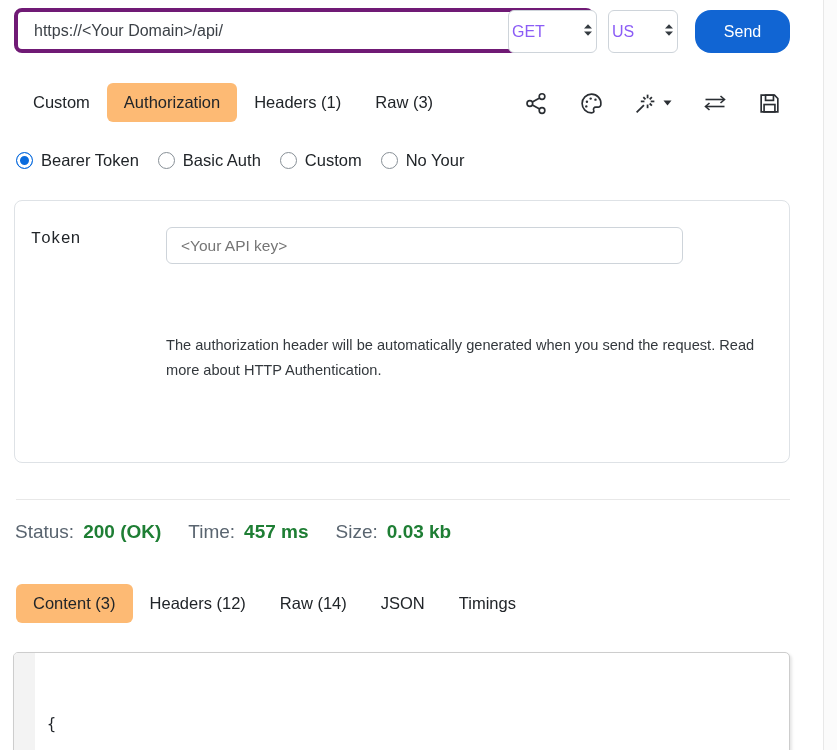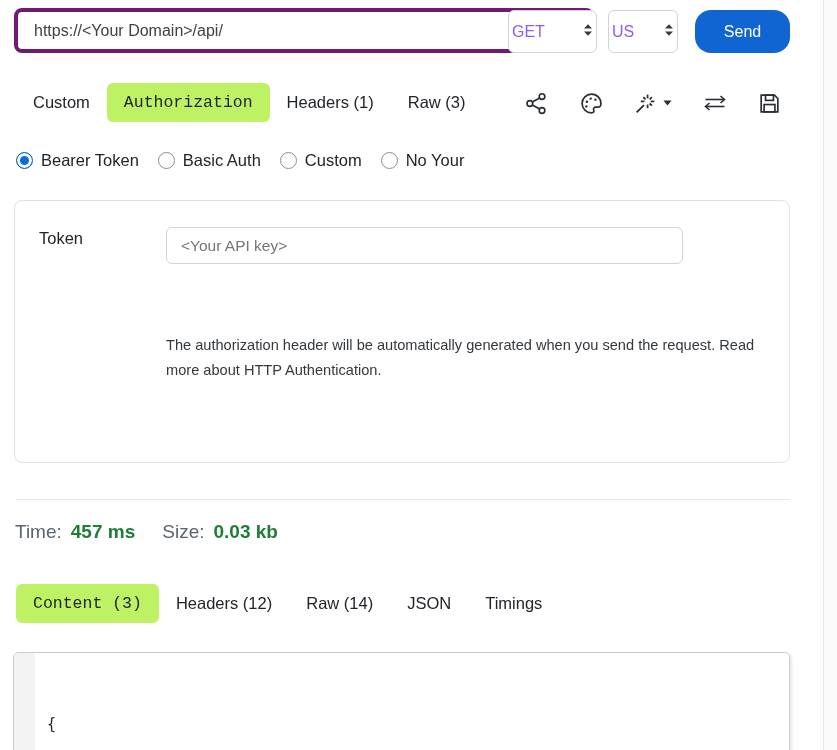--- a/index.html
+++ b/index.html
@@ -21,37 +21,37 @@
   .select-method { left:508px; width:89px; }
   .select-region { left:608px; width:70px; }
   .send-btn { position:absolute; left:695px; top:10px; width:95px; height:43px;
     background:#1165d3; border:none; border-radius:16px; color:#fff;
     font:16px "Liberation Sans",sans-serif; cursor:pointer; }
 
   
   .req-tabs { position:absolute; left:16px; top:83px; display:flex; }
   .tab { padding:10px 17px; font-size:16.5px; color:#212529; border-radius:6px;
     cursor:pointer; white-space:nowrap; }
-  .tab.active { background:#bef264;font-family:Liberation Mono, monospace; }
+  .tab.active { background:#fdba74; }
 
   .toolbar { position:absolute; left:524px; top:88px; width:258px; height:30px;
     display:flex; align-items:center; justify-content:space-between; }
   .tool-icon { display:flex; align-items:center; cursor:pointer; }
   .tool-icon svg { display:block; }
 
   
   .auth-row { position:absolute; left:16px; top:151px; display:flex; gap:19px; align-items:center; }
   .radio-opt { display:flex; align-items:center; gap:8px; cursor:pointer; font-size:16.5px; color:#212529;justify-content:space-between; }
   .radio { width:17px; height:17px; border-radius:50%; border:1px solid #878f96; background:#fff; flex:0 0 auto; }
   .radio.checked { border:1px solid #0b6cde; background:#0b6cde; box-shadow:inset 0 0 0 3px #fff; }
 
   
   .token-panel { position:absolute; left:14px; top:200px; width:776px; height:263px;
     border:1px solid #dee2e6; border-radius:8px; background:#fff; }
-  .token-label { position:absolute; left:24px; top:28px; font-size:16.5px; color:#212529; }
+  .token-label { position:absolute; left:16px; top:28px; font-size:16.5px; color:#212529;font-family:Liberation Mono, monospace; }
   .token-input { position:absolute; left:151px; top:26px; width:517px; height:37px;
     border:1px solid #ced4da; border-radius:6px; padding:0 14px;
     font:15.5px "Liberation Sans",sans-serif; color:#3f464d; outline:none; }
   .token-help { position:absolute; left:151px; top:86px; width:600px;
     font-size:14.6px; line-height:25px; color:#33383d;margin-top:46px; }
 
   
   .divider { position:absolute; left:16px; top:499px; width:774px; height:1px; background:#e8e8e8; }
 
   .status-row { position:absolute; left:15px; top:521px; display:flex; gap:27px; font-size:19px; }
@@ -179,20 +179,24 @@
   <div class="token-panel">
     <div class="token-label">Token</div>
     <input class="token-input" type="text" placeholder="&lt;Your API key&gt;" style="">
     <div class="token-help">The authorization header will be automatically generated when you send the request. Read more about HTTP Authentication.</div>
   </div>
 
   <div class="divider"></div>
 
   <div class="status-row">
     <div class="status-pair">
+      <span class="lbl">Status:</span>
+      <span class="val">200 (OK)</span>
+    </div>
+    <div class="status-pair">
       <span class="lbl">Time:</span>
       <span class="val">457 ms</span>
     </div>
     <div class="status-pair">
       <span class="lbl">Size:</span>
       <span class="val">0.03 kb</span>
     </div>
   </div>
 
   <div class="resp-tabs">

